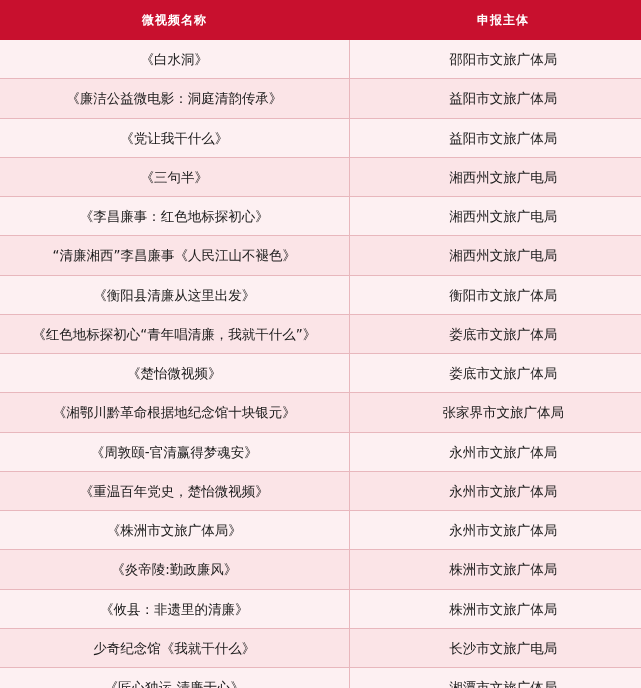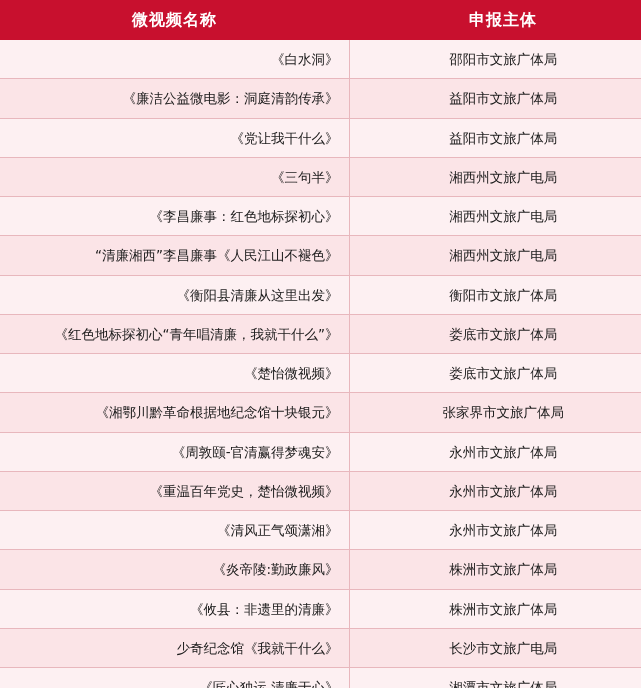--- a/index.html
+++ b/index.html
@@ -16,21 +16,21 @@
     box-sizing: border-box;
   }
   table.data-table {
     border-collapse: collapse;
     width: 641px;
     table-layout: fixed;
   }
   table.data-table th {
     background: #C8102E;
     color: #ffffff;
-    font-size: 16px;
+    font-size: 12px;
     font-weight: bold;
     text-align: center;
     padding: 8px 4px;
     height: 24px;
     border: none;
     letter-spacing: 1px;
   }
   table.data-table th.col-name { width: 341px; }
   table.data-table th.col-entity { width: 300px; }
   table.data-table td {
@@ -44,21 +44,21 @@
   table.data-table tr td:first-child {
     border-right: 1px solid #e8b7bd;
   }
   table.data-table tbody tr {
     background: #FDF0F2;
   }
   table.data-table tbody tr.alt {
     background: #FBE4E7;
   }
   td.cell-name {
-    text-align: right;
+    text-align: center;
     padding-left: 12px;
     margin-top: 9px;
   }
   td.cell-entity {
     text-align: center;
   }
 </style>
 </head>
 <body>
 
@@ -113,21 +113,21 @@
         </tr>
         <tr>
           <td class="cell-name">《周敦颐-官清赢得梦魂安》</td>
           <td class="cell-entity">永州市文旅广体局</td>
         </tr>
         <tr class="alt">
           <td class="cell-name">《重温百年党史，楚怡微视频》</td>
           <td class="cell-entity">永州市文旅广体局</td>
         </tr>
         <tr>
-          <td class="cell-name">《清风正气颂潇湘》</td>
+          <td class="cell-name">《株洲市文旅广体局》</td>
           <td class="cell-entity">永州市文旅广体局</td>
         </tr>
         <tr class="alt">
           <td class="cell-name">《炎帝陵:勤政廉风》</td>
           <td class="cell-entity">株洲市文旅广体局</td>
         </tr>
         <tr>
           <td class="cell-name">《攸县：非遗里的清廉》</td>
           <td class="cell-entity">株洲市文旅广体局</td>
         </tr>

